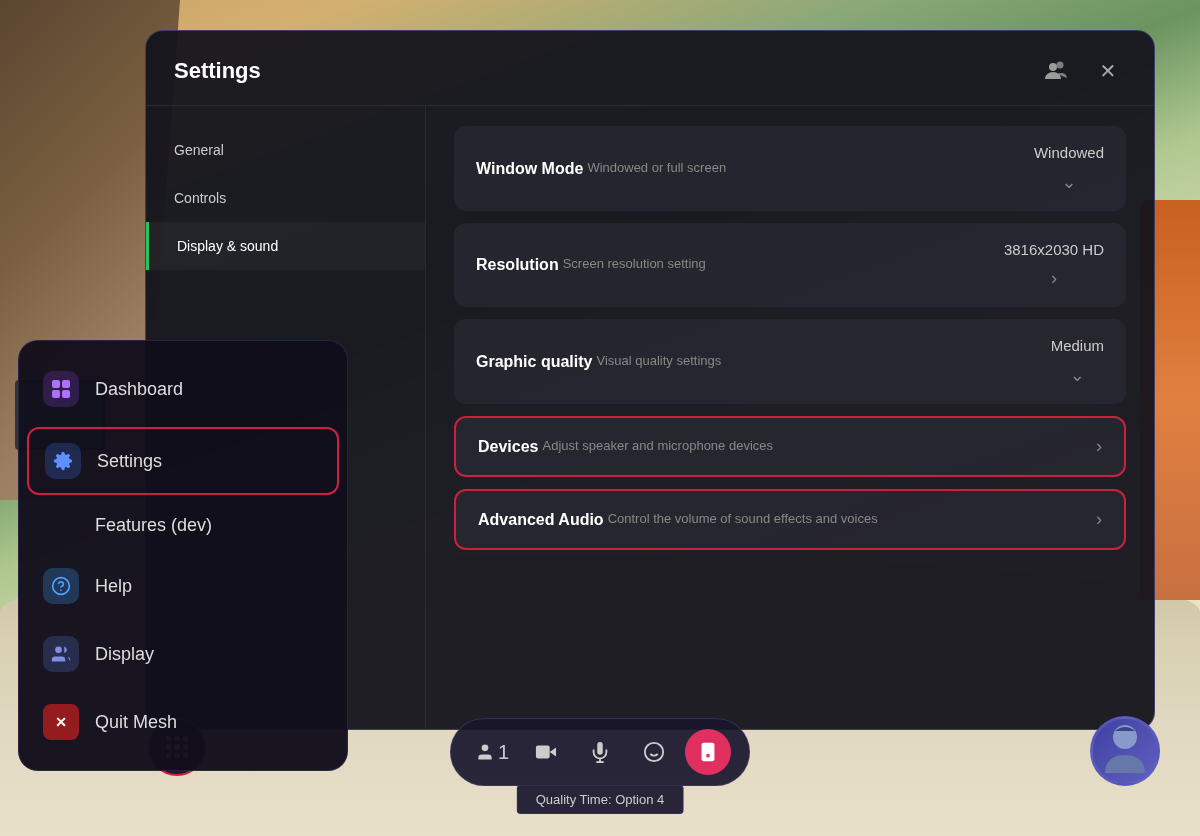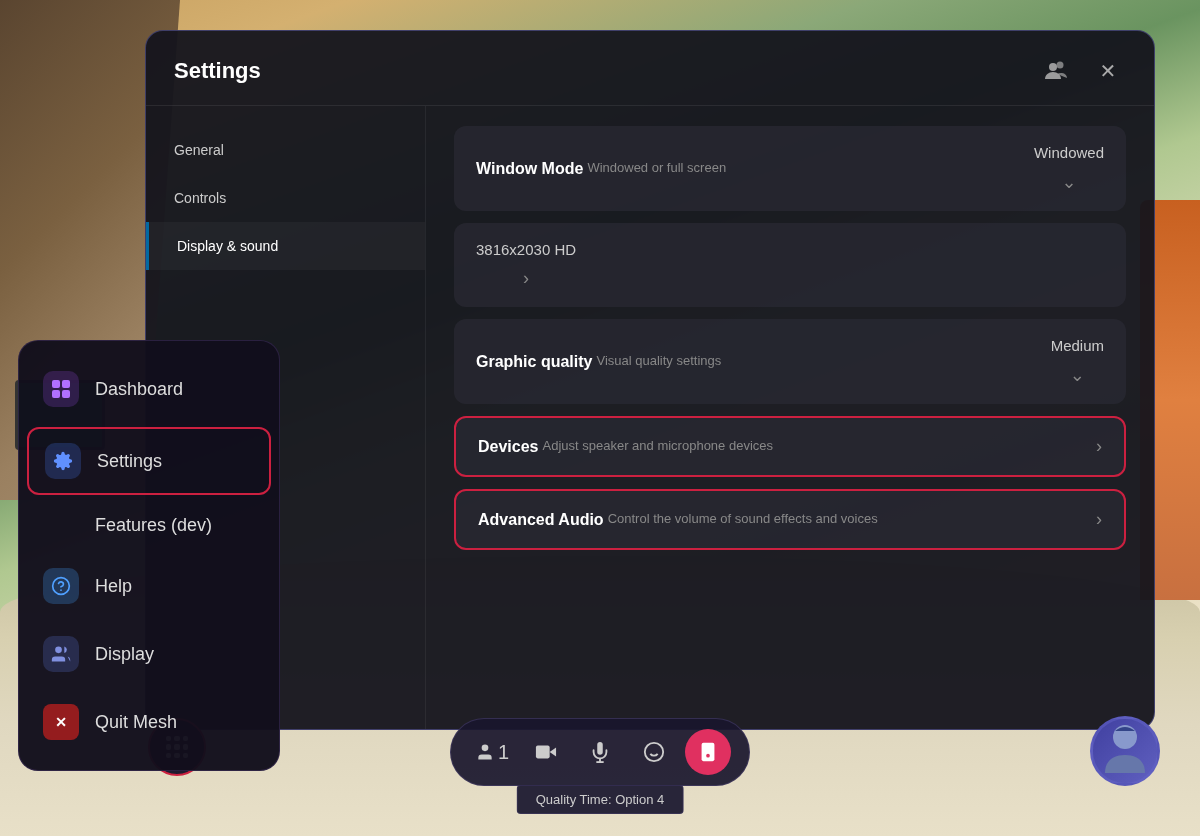--- a/index.html
+++ b/index.html
@@ -131,21 +131,21 @@
       cursor: pointer;
       color: #ccc;
       font-size: 14px;
       font-weight: 500;
       border-radius: 0;
       transition: background 0.15s;
     }
 
     .sidebar-item.active {
       color: #ffffff;
-      border-left: 3px solid #0369a1;
+      border-left: 3px solid #22c55e;
       background: rgba(255,255,255,0.04);
     }
 
     .sidebar-item.active .sidebar-label {
       color: #fff;
     }
 
     
     .settings-content {
       flex: 1;
@@ -198,21 +198,21 @@
 
     .chevron-icon {
       color: #888;
       font-size: 18px;
     }
 
     
     .side-menu {
       position: absolute;
       left: 18px; top: 340px;
-      width: 262px;
+      width: 330px;
       background: rgba(18, 14, 28, 0.97);
       border-radius: 20px;
       padding: 14px 0;
       border: 1.5px solid rgba(80, 60, 120, 0.4);
       z-index: 20;
     }
 
     .side-menu-item {
       display: flex;
       align-items: center;
@@ -386,20 +386,24 @@
           <span class="setting-row-title">Window Mode</span>
           <span class="setting-row-subtitle">Windowed or full screen</span>
         </div>
         <div class="setting-row-right">
           <span>Windowed</span>
           <span class="chevron-icon">⌄</span>
         </div>
       </div>
 
       <div class="setting-row">
+        <div class="setting-row-left">
+          <span class="setting-row-title">Resolution</span>
+          <span class="setting-row-subtitle">Screen resolution setting</span>
+        </div>
         <div class="setting-row-right">
           <span>3816x2030 HD</span>
           <span class="chevron-icon">›</span>
         </div>
       </div>
 
       <div class="setting-row">
         <div class="setting-row-left">
           <span class="setting-row-title">Graphic quality</span>
           <span class="setting-row-subtitle">Visual quality settings</span>

